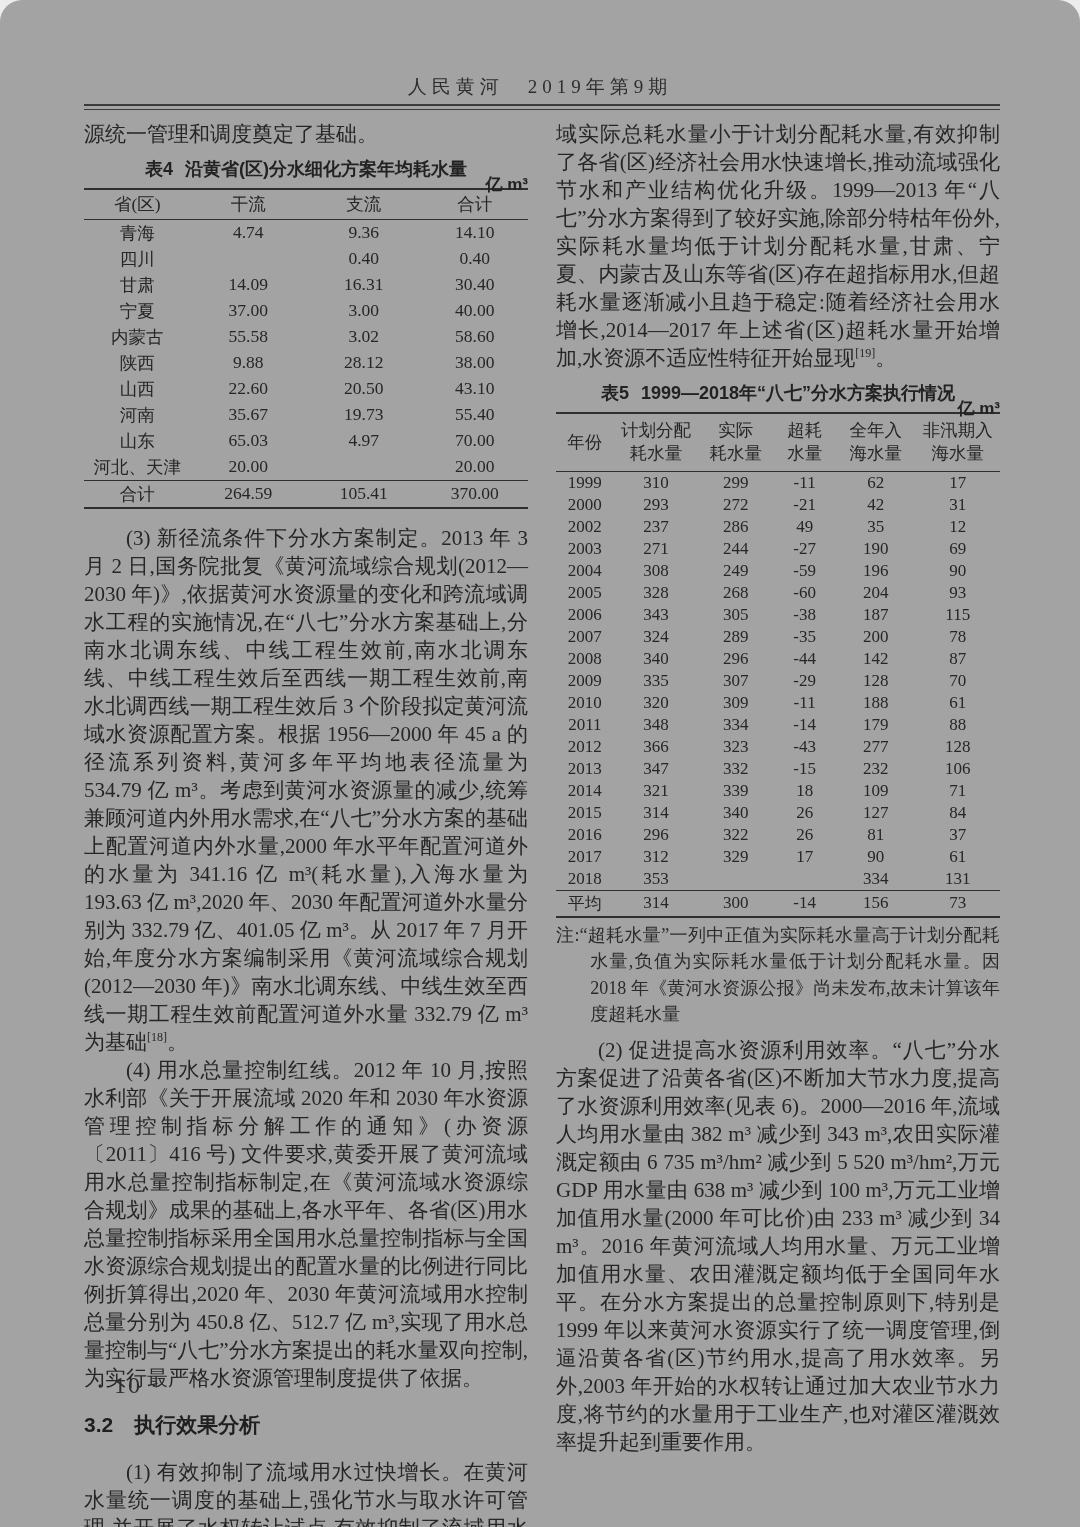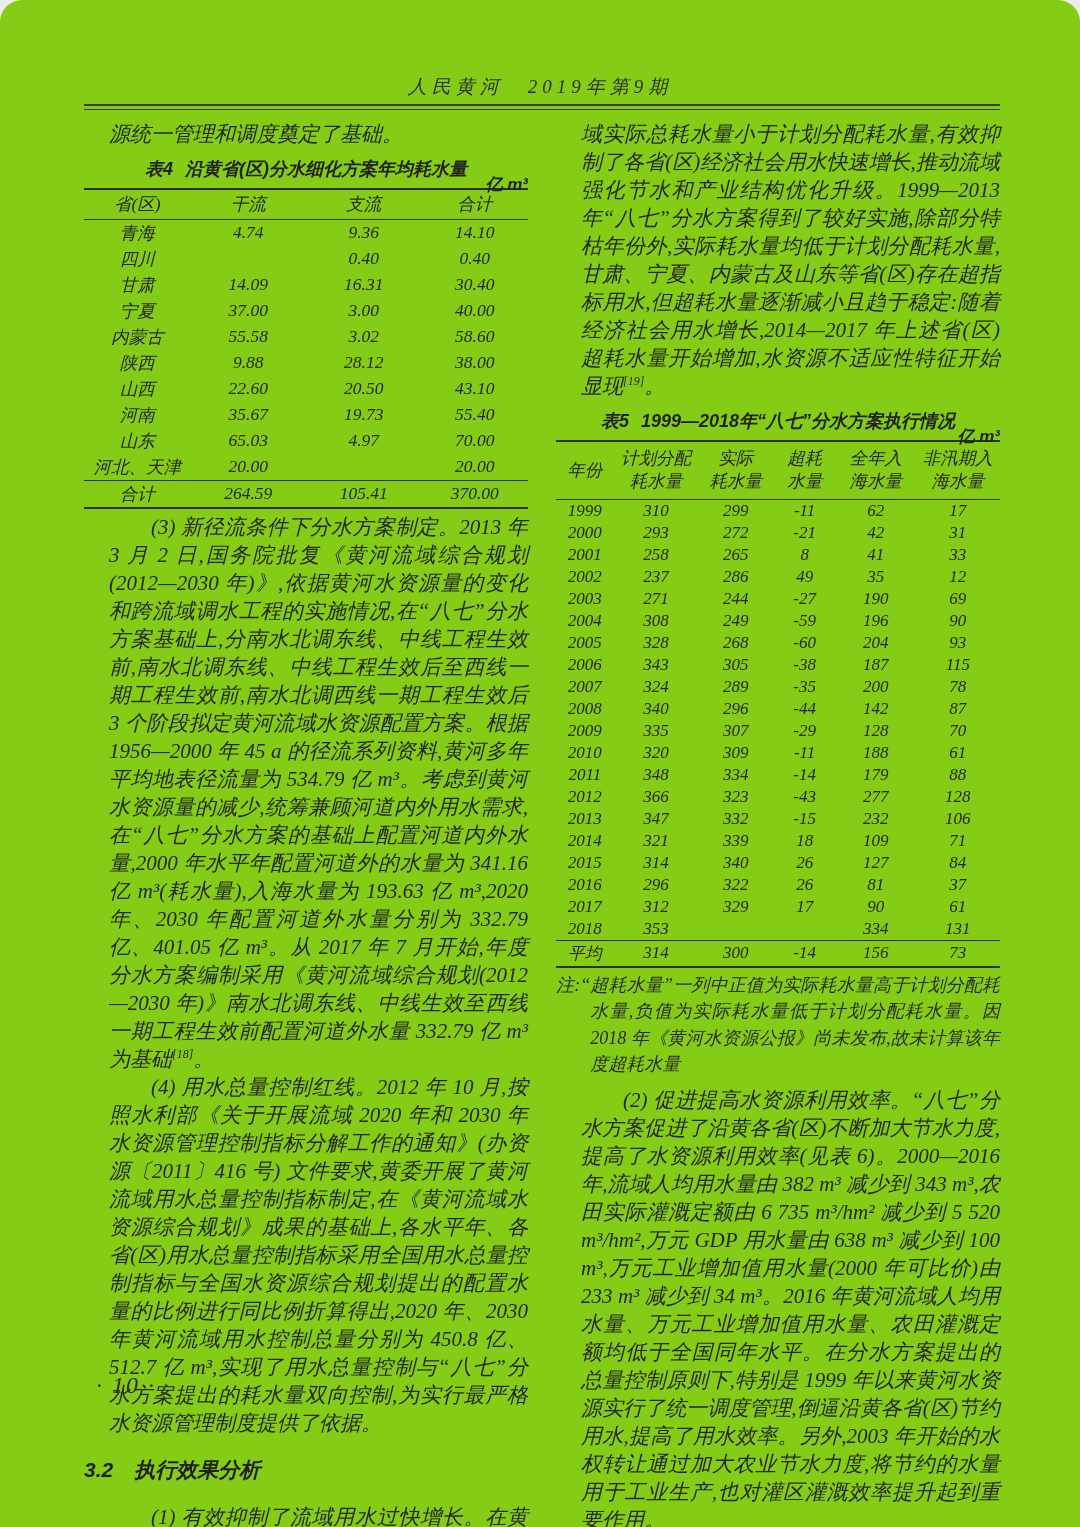--- a/index.html
+++ b/index.html
@@ -4,41 +4,40 @@
 <style>
   * { margin:0; padding:0; box-sizing:border-box; }
   html,body { width:1080px; height:1527px; }
   body {
     background:#ececec;
     font-family:"Liberation Serif","DejaVu Serif",serif;
     color:#262626;
   }
   .page {
     position:absolute; inset:0;
-    background:#84cc16;
+    background:#a3a3a3;
     border-radius:22px 22px 0 0;
     overflow:hidden;
-    font-style:italic;
   }
   .journal-header {
     position:absolute; top:74px; left:0; width:100%;
     text-align:center; font-size:19px; letter-spacing:5px; color:#2e2e2e;
   }
   .header-rule {
     position:absolute; top:104px; left:84px; width:916px; height:6px;
     border-top:2.5px solid #3a3a3a; border-bottom:1.5px solid #3a3a3a;
   }
   .content {
     position:absolute; top:120px; left:84px; width:916px;
     display:flex; gap:28px;
   }
   .col { width:444px; }
   .para {
     font-size:21px; line-height:28px; text-align:justify;
-    text-indent:2em; color:#262626;margin-left:25px;
+    text-indent:2em; color:#262626;
   }
   .para.noindent { text-indent:0; }
   sup { font-size:12px; vertical-align:super; line-height:0; }
   .caption {
     position:relative; text-align:center;
     font-family:"Liberation Sans","DejaVu Sans",sans-serif;
     font-weight:bold; font-size:18px; line-height:24px;
     margin:9px 0 7px; color:#222;
   }
   .caption .cap-label { margin-right:12px; }
@@ -46,21 +45,21 @@
   table {
     width:100%; border-collapse:collapse; table-layout:fixed;
     font-size:17.5px; color:#262626;
     border-top:2.5px solid #2f2f2f; border-bottom:2.5px solid #2f2f2f;
   }
   th { font-weight:normal; white-space:pre-line; }
   th, td { text-align:center; padding:1px 2px; height:22px; vertical-align:middle; }
   thead tr { border-bottom:1.5px solid #2f2f2f; }
   thead th { height:30px; line-height:23px; }
   tfoot tr { border-top:1.5px solid #2f2f2f; }
-  #table4 { margin-bottom:4px; }
+  #table4 { margin-bottom:15px; }
   #table4 th:nth-child(1), #table4 td:nth-child(1) { width:24%; }
   #table4 th:nth-child(2), #table4 td:nth-child(2) { width:26%; }
   #table4 th:nth-child(3), #table4 td:nth-child(3) { width:26%; }
   #table4 th:nth-child(4), #table4 td:nth-child(4) { width:24%; }
   #table5 th:nth-child(1), #table5 td:nth-child(1) { width:13%; }
   #table5 th:nth-child(2), #table5 td:nth-child(2) { width:19%; }
   #table5 th:nth-child(3), #table5 td:nth-child(3) { width:17%; }
   #table5 th:nth-child(4), #table5 td:nth-child(4) { width:14%; }
   #table5 th:nth-child(5), #table5 td:nth-child(5) { width:18%; }
   #table5 th:nth-child(6), #table5 td:nth-child(6) { width:19%;margin-top:45px; }
@@ -221,28 +220,20 @@
             </tr>
             <tr>
               <td>2000</td>
               <td>293</td>
               <td>272</td>
               <td>-21</td>
               <td>42</td>
               <td>31</td>
             </tr>
             <tr>
-              <td>2001</td>
-              <td>258</td>
-              <td>265</td>
-              <td>8</td>
-              <td>41</td>
-              <td>33</td>
-            </tr>
-            <tr>
               <td>2002</td>
               <td>237</td>
               <td>286</td>
               <td>49</td>
               <td>35</td>
               <td>12</td>
             </tr>
             <tr>
               <td>2003</td>
               <td>271</td>

